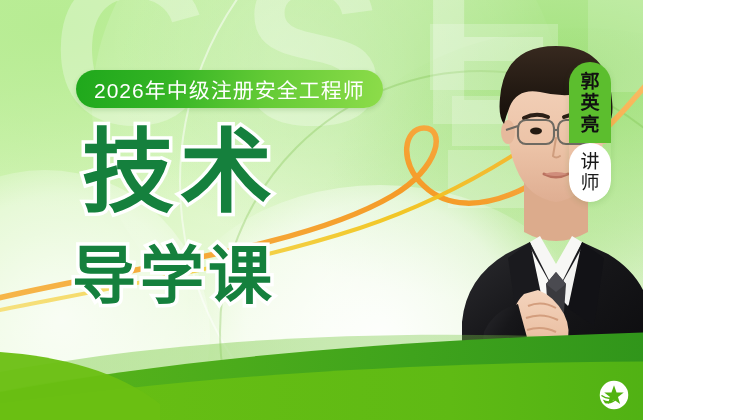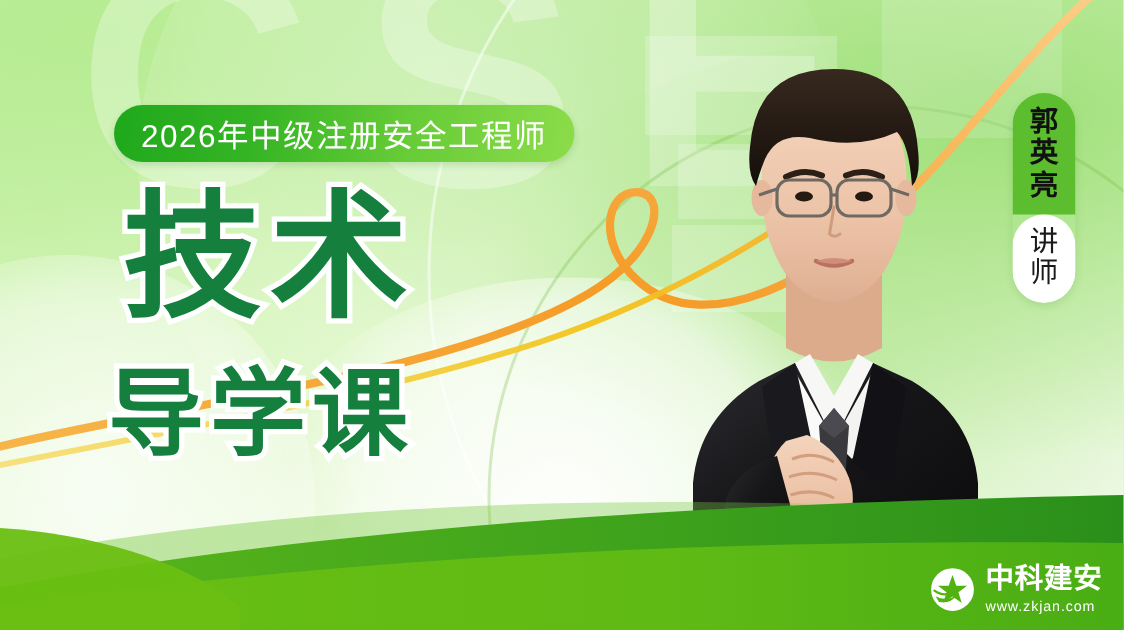--- a/index.html
+++ b/index.html
@@ -6,21 +6,21 @@
     margin: 0;
     padding: 0;
     background: #ffffff;
   }
   body {
     font-family: "Liberation Sans", "DejaVu Sans", sans-serif;
   }
 
   .banner {
     position: relative;
-    width: 749px;
+    width: 643px;
     height: 420px;
     overflow: hidden;
     background: #c8f0a4;
   }
 
   
   .bg-base {
     position: absolute;
     inset: 0;
     background:
@@ -410,19 +410,15 @@
     </div>
   </div>
 
   <div class="logo">
     <svg class="logo-mark" viewBox="0 0 40 40">
       <circle cx="20" cy="20" r="19" fill="#ffffff"></circle>
       <path d="M20 7 L23.4 16.6 L33 16.6 L25.3 22.5 L28.2 32 L20 26.2 L11.8 32 L14.7 22.5 L7 16.6 L16.6 16.6 Z" fill="#52b310"></path>
       <path d="M5 26 Q14 31 24 25 Q18 33 8 31 Z" fill="#52b310"></path>
       <path d="M4 21 Q12 27 22 22" stroke="#52b310" stroke-width="2" fill="none" stroke-linecap="round"></path>
     </svg>
-    <div class="logo-text">
-      <div class="logo-title">中科建安</div>
-      <div class="logo-url">www.zkjan.com</div>
-    </div>
   </div>
 
 </div>
 
 </body></html>

